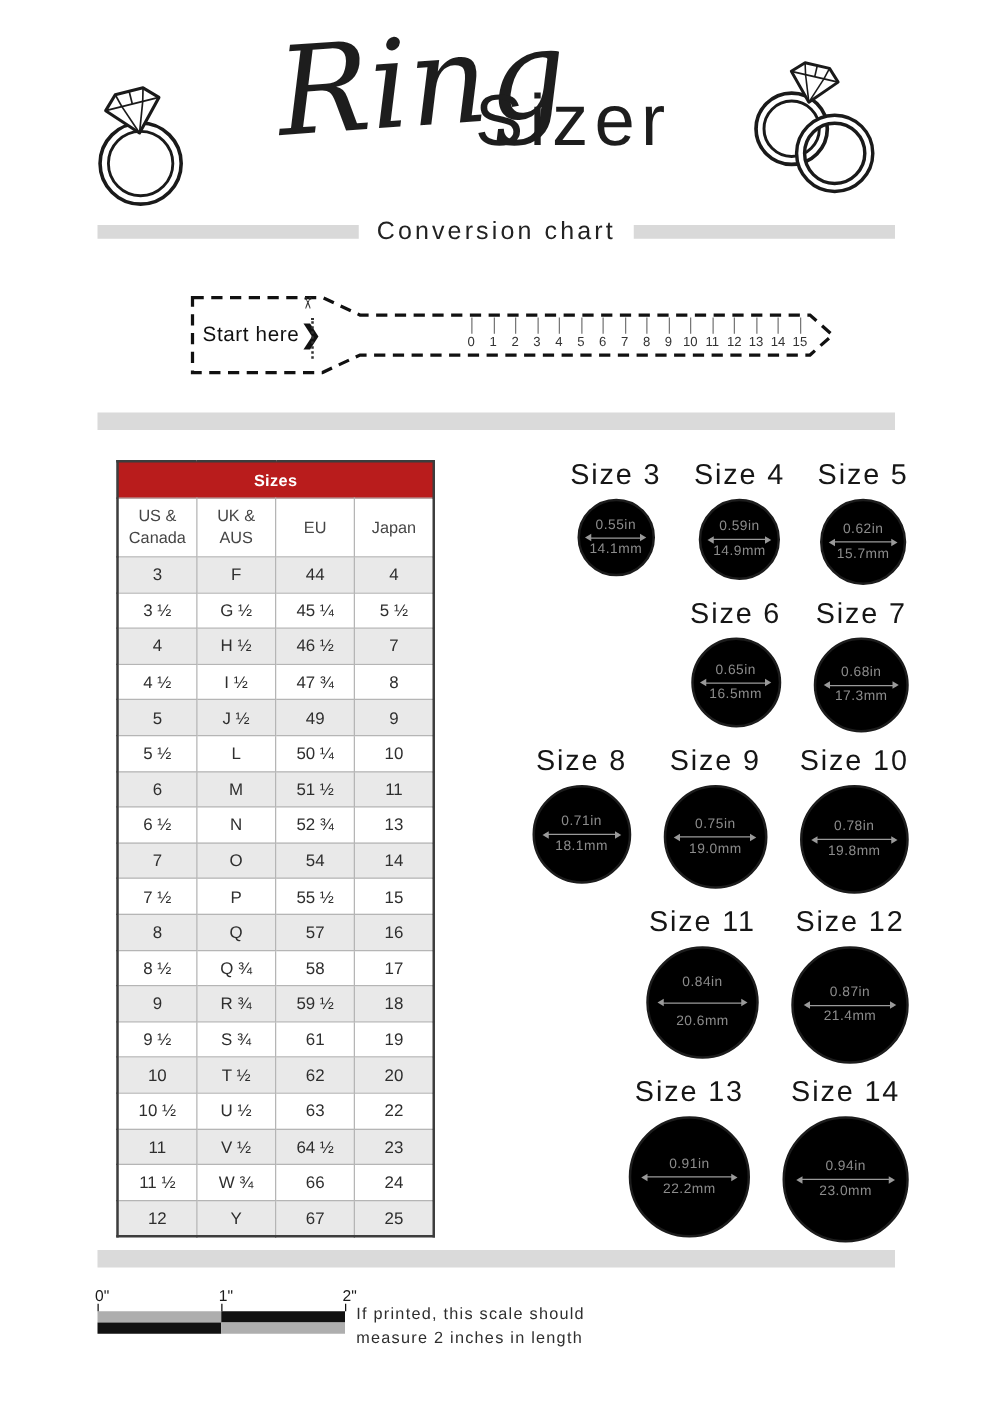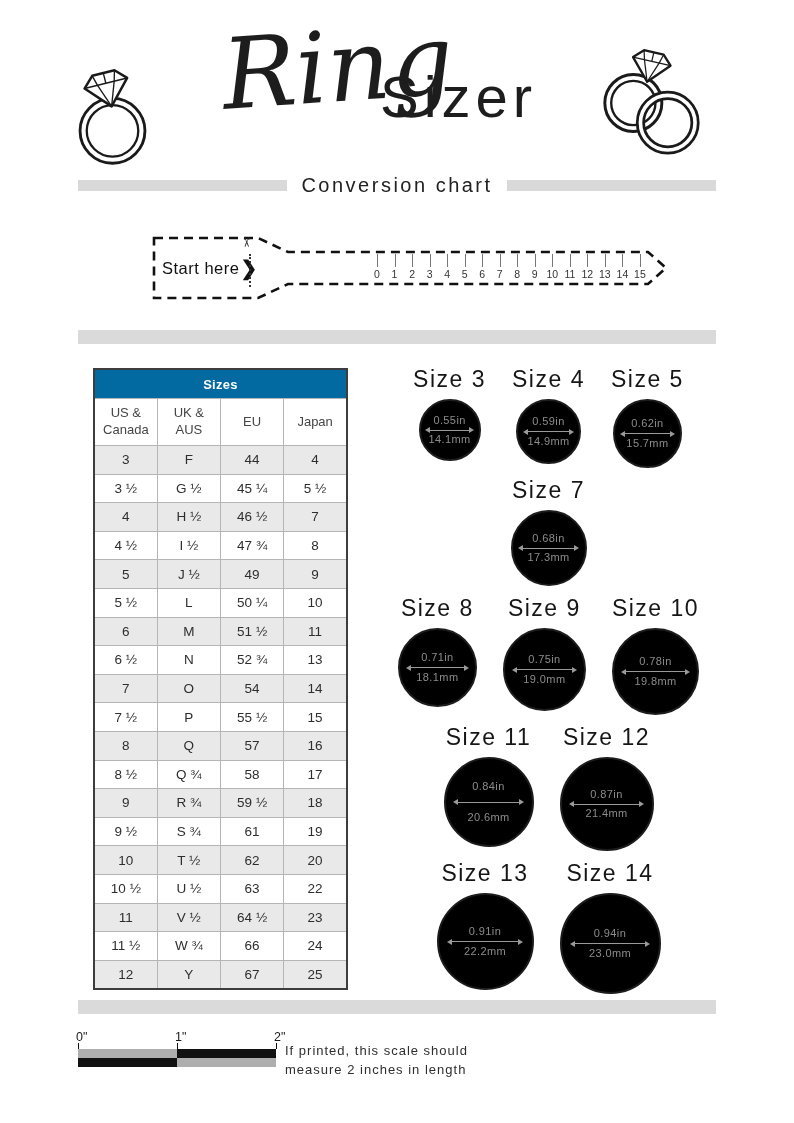--- a/index.html
+++ b/index.html
@@ -32,30 +32,30 @@
   
   .divider{position:absolute;left:78px;width:638px;height:14px;background:#dadada;}
   .divider-top{top:330px;}
   .divider-bottom{top:1000px;}
 
   
   .tbl-wrap{position:absolute;left:93px;top:368px;}
   table.conv{border-collapse:collapse;width:255px;text-align:center;
              border:2px solid #3d3d3d;table-layout:fixed;}
   table.conv th,table.conv td{border:1px solid #b5b5b5;padding:0;}
-  .tbl-title{height:28px;background:#0369a1;color:#fff;font-size:13px;font-weight:bold;
+  .tbl-title{height:28px;background:#b91c1c;color:#fff;font-size:13px;font-weight:bold;
              letter-spacing:0.3px;border:1px solid #3d3d3d;}
   tr.colheads th{height:46px;font-size:13px;font-weight:400;color:#454545;
                  white-space:pre-line;background:#fff;line-height:1.3;}
   table.conv td{height:27.6px;font-size:13.5px;color:#2e2e2e;background:#fff;}
   tr.alt td{background:#e9e9e9;}
 
   
   .sizes-grid{position:absolute;left:370px;top:366px;width:357px;height:628px;
-              display:flex;flex-direction:column;justify-content:space-between;}
+              display:flex;flex-direction:column;justify-content:space-between;align-items:flex-end;}
   .size-row{display:flex;justify-content:center;align-items:flex-start;gap:26px;}
   .size-item{display:flex;flex-direction:column;align-items:center;}
   .size-label{font-size:23px;letter-spacing:1.5px;color:#161616;margin-bottom:6px;white-space:nowrap;}
   .size-circle{border:2px solid #1c1c1c;border-radius:50%;box-sizing:border-box;
                display:flex;flex-direction:column;align-items:center;justify-content:center;background:#000000;}
   .dim-in,.dim-mm{font-size:11px;color:#8c8c8c;letter-spacing:0.4px;line-height:1.2;white-space:nowrap;}
   .dim-arrow{position:relative;height:0;border-top:1px solid #9a9a9a;width:78%;margin:2.5px 0;}
   .dim-arrow::before{content:"";position:absolute;left:-2px;top:-3.5px;
       border-top:3px solid transparent;border-bottom:3px solid transparent;border-right:5px solid #9a9a9a;}
   .dim-arrow::after{content:"";position:absolute;right:-2px;top:-3.5px;
@@ -324,20 +324,28 @@
           <div class="size-label">Size 5</div>
           <div class="size-circle" style="width: 69px; height: 69px;">
             <div class="dim-in">0.62in</div>
             <div class="dim-arrow"></div>
             <div class="dim-mm">15.7mm</div>
           </div>
         </div>
       </div>
       <div class="size-row">
         <div class="size-item">
+          <div class="size-label">Size 6</div>
+          <div class="size-circle" style="width: 72px; height: 72px;">
+            <div class="dim-in">0.65in</div>
+            <div class="dim-arrow"></div>
+            <div class="dim-mm">16.5mm</div>
+          </div>
+        </div>
+        <div class="size-item">
           <div class="size-label">Size 7</div>
           <div class="size-circle" style="width: 76px; height: 76px;">
             <div class="dim-in">0.68in</div>
             <div class="dim-arrow"></div>
             <div class="dim-mm">17.3mm</div>
           </div>
         </div>
       </div>
       <div class="size-row">
         <div class="size-item">

